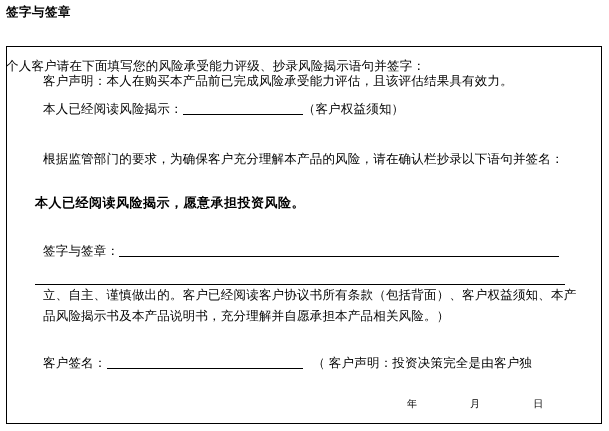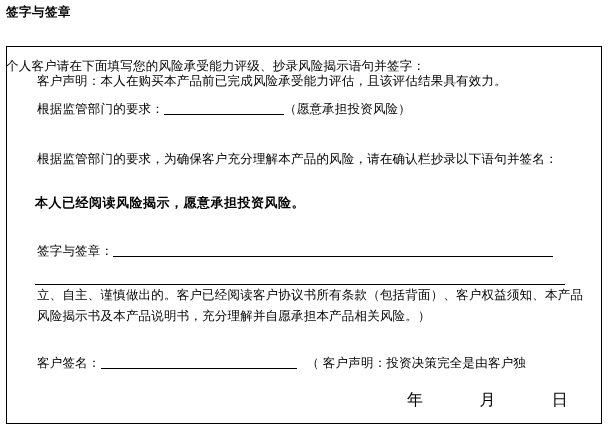--- a/index.html
+++ b/index.html
@@ -48,21 +48,21 @@
   }
   .inner {
     position: absolute;
     left: 28px;
     top: 12px;
     right: 14px;
   }
   .para {
     font-size: 12.5px;
     line-height: 20px;
-    margin: 2px;
+    margin: 8px;
     letter-spacing: 0.2px;
   }
   .p-declaration {
     margin-top: 12px;
   }
   .p-rating {
     margin-top: 8px;
     white-space: nowrap;
   }
   .blank-inline {
@@ -117,21 +117,21 @@
     margin-left: 10px;
   }
   .p-signature-body {
     line-height: 21px;
     margin-top: 0;
   }
   .date-row {
     position: absolute;
     left: 400px;
     bottom: 12px;
-    font-size: 16px;
+    font-size: 10px;
     letter-spacing: 0.5px;
   }
   .date-row span {
     display: inline-block;
   }
   .date-gap-a { width: 46px; }
   .date-gap-b { width: 46px; }
 </style>
 </head>
 <body>
@@ -140,21 +140,21 @@
 
   <div class="section-title">签字与签章</div>
 
   <div class="intro-line">个人客户请在下面填写您的风险承受能力评级、抄录风险揭示语句并签字：</div>
 
   <div class="box">
     <div class="inner">
 
       <p class="para p-declaration">客户声明：本人在购买本产品前已完成风险承受能力评估，且该评估结果具有效力。</p>
 
-      <p class="para p-rating"><span>根据监管部门的要求：</span><span class="blank-inline"></span><span>（愿意承担投资风险）</span></p>
+      <p class="para p-rating"><span>本人已经阅读风险揭示：</span><span class="blank-inline"></span><span>（客户权益须知）</span></p>
 
       <p class="para p-regulator">根据监管部门的要求，为确保客户充分理解本产品的风险，请在确认栏抄录以下语句并签名：</p>
 
       <p class="pledge">本人已经阅读风险揭示，愿意承担投资风险。</p>
 
       <p class="para p-copy"><span>签字与签章：</span><span class="copy-rule"></span></p>
 
       <div class="rule-full"></div>
 
       <p class="para p-signature-body">立、自主、谨慎做出的。客户已经阅读客户协议书所有条款（包括背面）、客户权益须知、本产品风险揭示书及本产品说明书，充分理解并自愿承担本产品相关风险。）</p>

